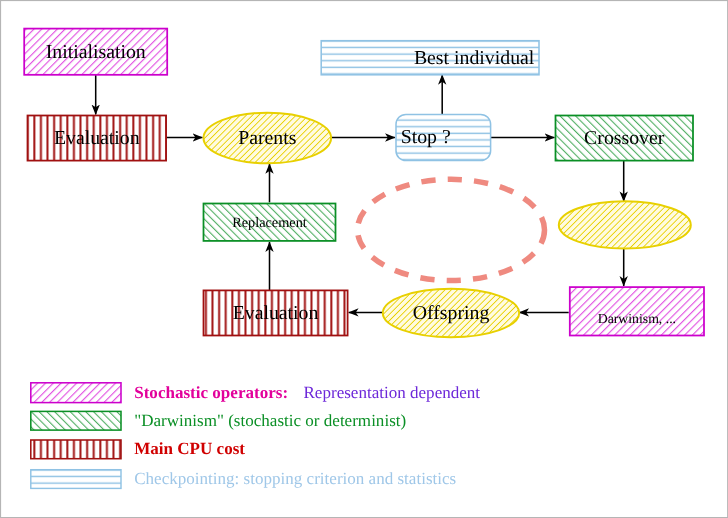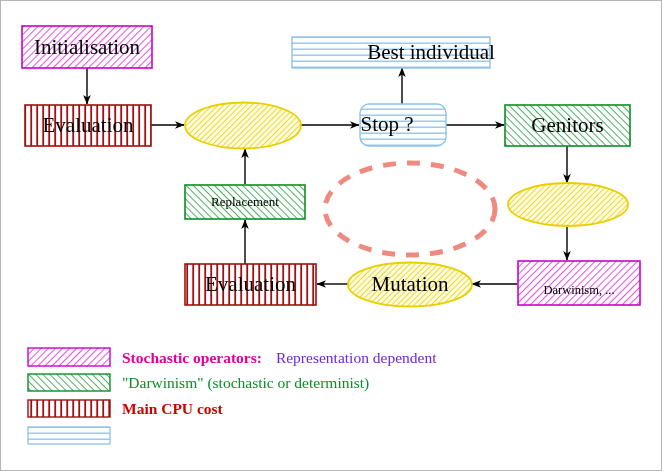--- a/index.html
+++ b/index.html
@@ -14,21 +14,21 @@
   
   .node-label{
     position:absolute;
     display:flex;align-items:center;justify-content:center;
     text-align:center;
     color:#000000;
     white-space:nowrap;
     pointer-events:none;
     line-height:1.05;
   }
-  .lbl-lg{font-size:21px;}
+  .lbl-lg{font-size:18px;}
   .lbl-sm{font-size:13px;}
   .lbl-xs{font-size:12.5px;}
 
   .gen-label{
     position:absolute;
     display:flex;align-items:center;justify-content:center;
     font-size:21px;
     color:#ef8a80;
     white-space:nowrap;
   }
@@ -127,39 +127,41 @@
     <rect x="28" y="400" width="82" height="17" fill="url(#hatchRed)" stroke="#a01010" stroke-width="1.4"></rect>
     <rect x="28" y="427" width="82" height="17" fill="url(#hatchBlue)" stroke="#8fc2e4" stroke-width="1.3"></rect>
 
     <rect x="0.5" y="0.5" width="661" height="470" fill="none" stroke="#b5b5b5" stroke-width="1"></rect>
   </svg>
 
   <div class="node-label lbl-lg" style="left:22px;top:26px;width:130px;height:42px;">Initialisation</div>
 
   <div class="node-label lbl-lg" style="left:25px;top:105px;width:126px;height:41px;">Evaluation</div>
 
+  <div class="node-label lbl-lg" style="left:185px;top:103px;width:116px;height:45px;">Parents</div>
 
   <div class="node-label lbl-lg" style="left:292px;top:37px;width:198px;height:31px;margin-left:40px;">Best individual</div>
 
   <div class="node-label lbl-lg" style="left:344px;top:104px;width:86px;height:40px;">Stop ?</div>
 
-  <div class="node-label lbl-lg" style="left:505px;top:105px;width:125px;height:41px;">Genitors</div>
+  <div class="node-label lbl-lg" style="left:505px;top:105px;width:125px;height:41px;">Crossover</div>
 
 
   <div class="node-label lbl-xs" style="left:518px;top:282px;width:122px;height:18px;">Darwinism, ...</div>
 
-  <div class="node-label lbl-lg" style="left:348px;top:262px;width:124px;height:45px;">Mutation</div>
+  <div class="node-label lbl-lg" style="left:348px;top:262px;width:124px;height:45px;">Offspring</div>
 
   <div class="node-label lbl-lg" style="left:185px;top:264px;width:131px;height:41px;">Evaluation</div>
 
   <div class="node-label lbl-sm" style="left:185px;top:185px;width:120px;height:34px;">Replacement</div>
 
 
   <div class="legend-text" style="left:122px;top:350px;">
     <span class="seg lt-magenta">Stochastic operators:</span><span style="display:inline-block;width:14px;"></span><span class="seg lt-gold">Representation dependent</span>
   </div>
 
   <div class="legend-text lt-green" style="left:122px;top:375px;">"Darwinism" (stochastic or determinist)</div>
 
   <div class="legend-text lt-red" style="left:122px;top:401px;">Main CPU cost</div>
 
+  <div class="legend-text lt-blue" style="left:122px;top:428px;">Checkpointing: stopping criterion and statistics</div>
 
 </div>
 
 </body></html>

